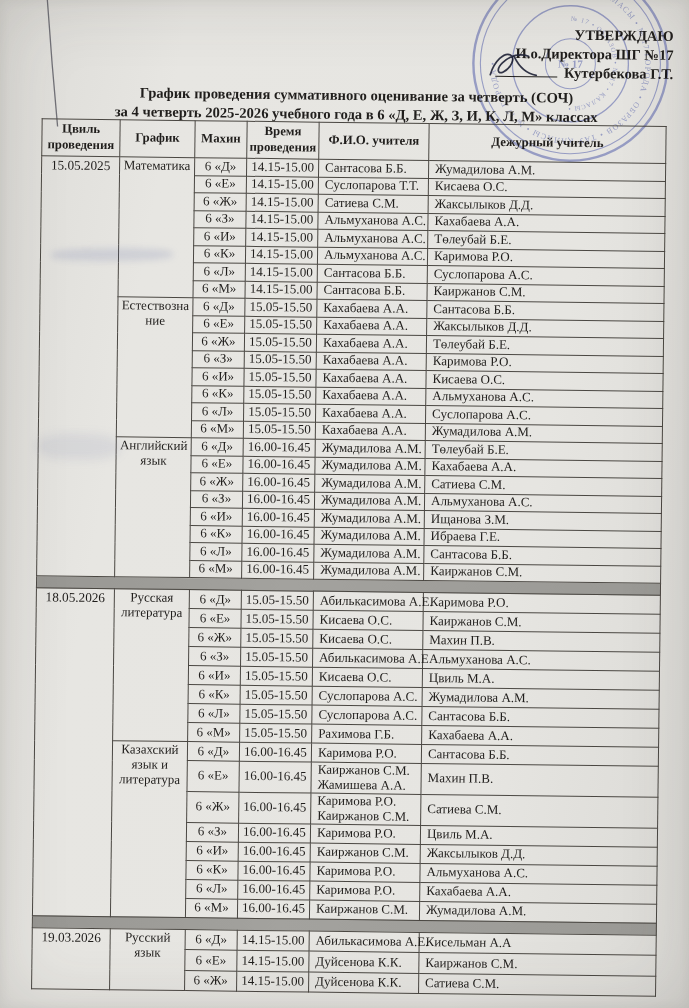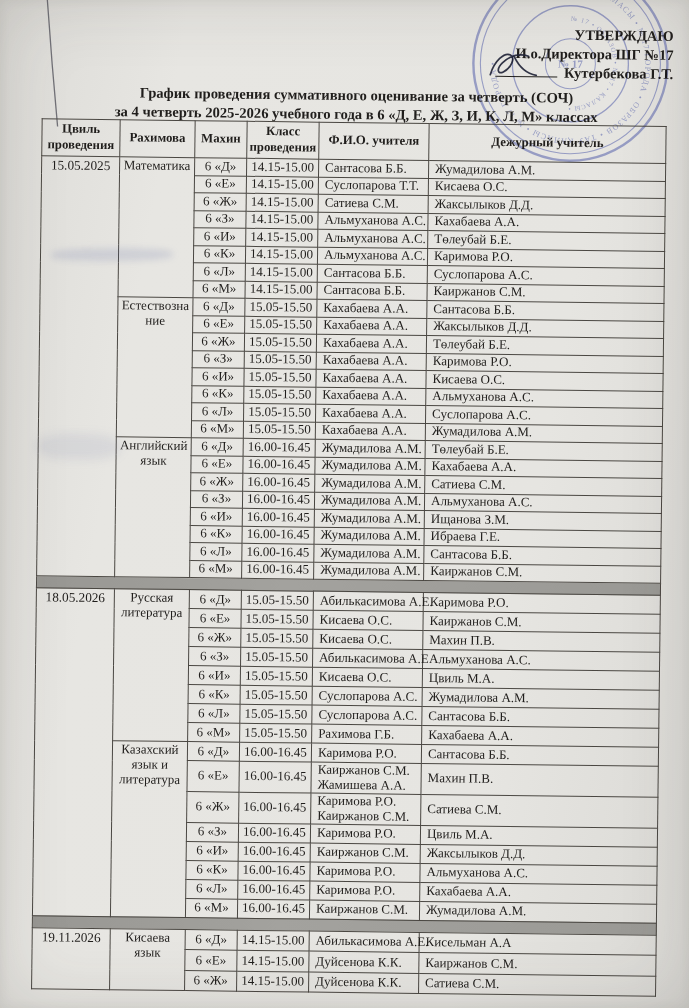--- a/index.html
+++ b/index.html
@@ -100,23 +100,23 @@
       <col style="width:78px">
         <col style="width:75px">
         <col style="width:52px">
       <col style="width:72px">
         <col style="width:110px">
         <col style="width:237px">
     </colgroup>
     <thead>
       <tr>
           <th>Цвиль проведения</th>
-          <th>Рахимова</th>
+          <th>График</th>
           <th>Махин</th>
-          <th>Класс проведения</th>
+          <th>Время проведения</th>
           <th>Ф.И.О. учителя</th>
           <th>Дежурный учитель</th>
         </tr>
     </thead>
     <tbody>
         <tr>
           <td rowspan="24" class="c-date">15.05.2025</td>
           <td rowspan="8" class="c-subject">Математика</td>
           <td class="c-class">6 «Д»</td>
           <td class="c-time">14.15-15.00</td>
@@ -364,22 +364,22 @@
         <tr class="s2">
           <td class="c-class">6 «М»</td>
           <td class="c-time">16.00-16.45</td>
           <td class="c-teacher">Каиржанов С.М.</td>
           <td class="c-duty">Жумадилова А.М.</td>
         </tr>
         <tr class="sep-row">
           <td colspan="6"></td>
         </tr>
         <tr class="tall">
-          <td rowspan="3" class="c-date">19.11.2026</td>
-          <td rowspan="3" class="c-subject">Кисаева язык</td>
+          <td rowspan="3" class="c-date">19.03.2026</td>
+          <td rowspan="3" class="c-subject">Русский язык</td>
           <td class="c-class">6 «Д»</td>
           <td class="c-time">14.15-15.00</td>
           <td class="c-teacher">Абилькасимова А.Е.</td>
           <td class="c-duty">Кисельман А.А</td>
         </tr>
         <tr class="tall">
           <td class="c-class">6 «Е»</td>
           <td class="c-time">14.15-15.00</td>
           <td class="c-teacher">Дуйсенова К.К.</td>
           <td class="c-duty">Каиржанов С.М.</td>

